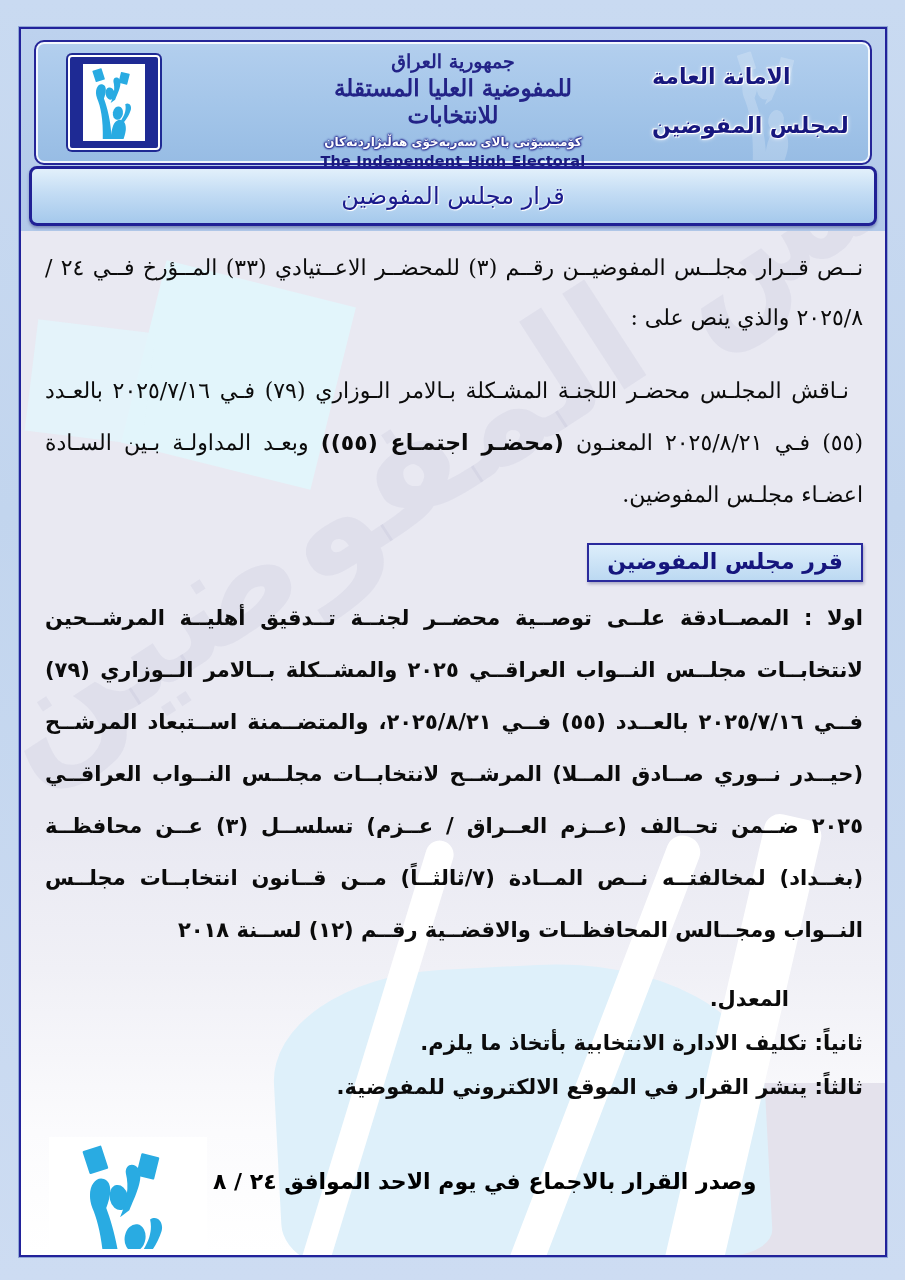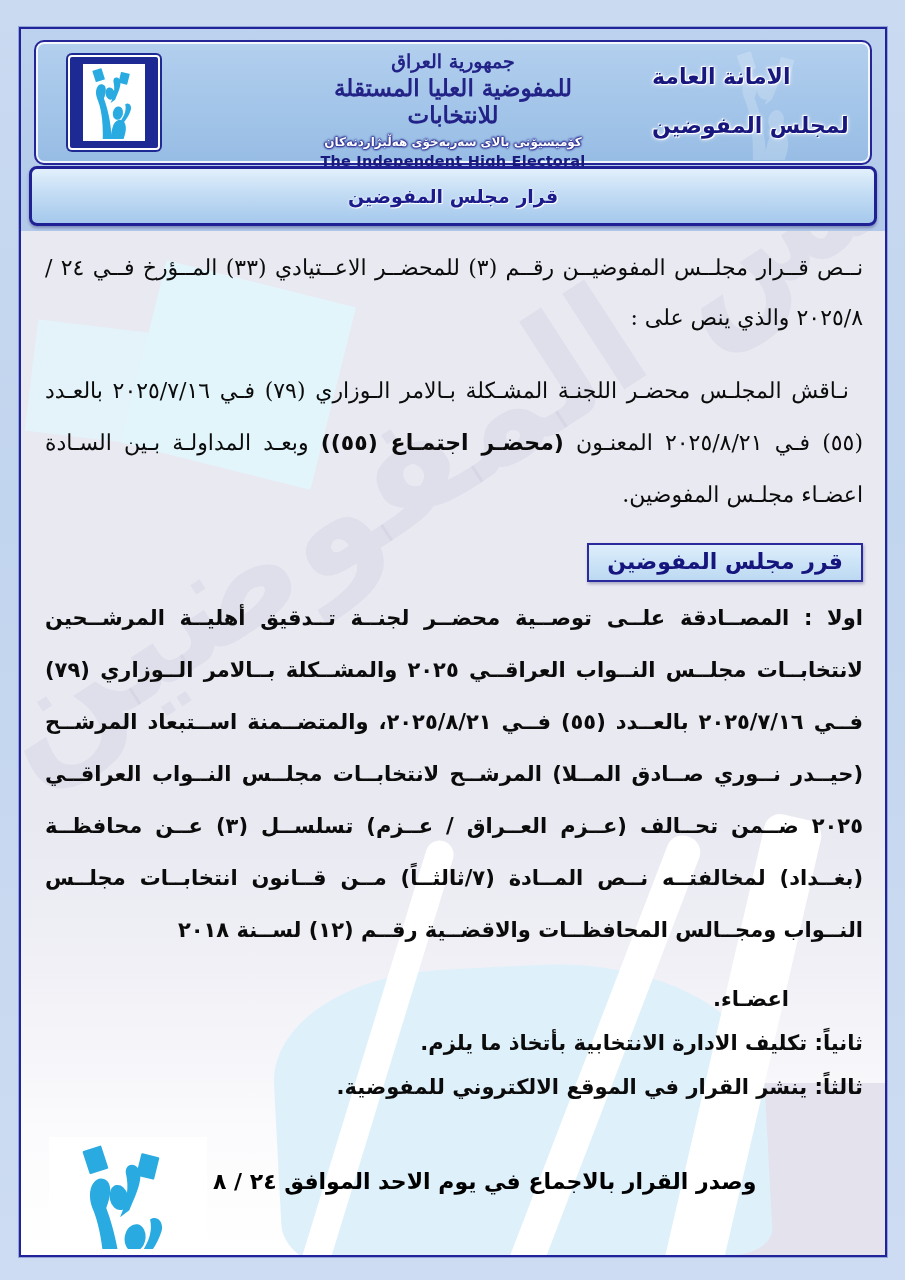--- a/index.html
+++ b/index.html
@@ -51,21 +51,21 @@
   .hdr-watermark{position:absolute;right:55px;top:6px;opacity:.20;}
   
   .title-bar{
     position:absolute;left:8px;right:8px;top:137px;height:54px;
     background:linear-gradient(180deg,#e2f0fb 0%,#c3dcf4 45%,#a5c9ec 100%);
     border:3px solid #202095;border-radius:8px;
     display:flex;align-items:center;justify-content:center;
     box-shadow:0 2px 3px rgba(20,20,90,.35);
   }
   .title-bar .t{
-    font-size:19px;font-weight:bold;color:#1b1b8c;
+    font-size:24px;font-weight:normal;color:#1b1b8c;
     text-shadow:0 0 3px #fff,1px 1px 0 #fff;
   }
   
   .content{
     position:absolute;left:0;right:0;top:202px;bottom:0;overflow:hidden;
     background:linear-gradient(180deg,#e9e9f2 0%,#e9e9f2 58%,#f0f0f6 72%,#fbfbfd 88%,#ffffff 100%);
   }
   .wm-square{position:absolute;background:#e2f5fb;z-index:0;}
   .wm-sq1{left:120px;top:50px;width:195px;height:188px;transform:rotate(14deg);}
   .wm-sq2{left:10px;top:95px;width:118px;height:112px;transform:rotate(7deg);opacity:.8;}
@@ -188,21 +188,21 @@
     <div class="text-col">
       <p class="par p1">نــص قــرار مجلــس المفوضيــن رقــم (٣) للمحضــر الاعــتيادي (٣٣) المــؤرخ فــي ٢٤ / ٢٠٢٥/٨ والذي ينص على :</p>
 
       <p class="par p2"><span>نـاقش المجلـس محضـر اللجنـة المشـكلة بـالامر الـوزاري (٧٩) فـي ٢٠٢٥/٧/١٦ بالعـدد (٥٥) فـي ٢٠٢٥/٨/٢١ المعنـون </span><span class="bold">(محضـر اجتمـاع (٥٥))</span><span>  وبعـد المداولـة بـين السـادة اعضـاء مجلـس المفوضين.</span></p>
 
       <div class="badge-row">
         <span class="badge">قرر مجلس المفوضين</span>
       </div>
 
       <p class="par p3">اولا : المصــادقة علــى توصــية محضــر لجنــة تــدقيق أهليــة المرشــحين لانتخابــات مجلــس النــواب العراقــي ٢٠٢٥ والمشــكلة بــالامر الــوزاري (٧٩) فــي ٢٠٢٥/٧/١٦ بالعــدد (٥٥) فــي ٢٠٢٥/٨/٢١، والمتضــمنة اســتبعاد المرشــح (حيــدر نــوري صــادق المــلا) المرشــح لانتخابــات مجلــس النــواب العراقــي ٢٠٢٥ ضــمن تحــالف (عــزم العــراق / عــزم) تسلســل (٣) عــن محافظــة (بغــداد) لمخالفتــه نــص المــادة (٧/ثالثــاً) مــن قــانون انتخابــات مجلــس النــواب ومجــالس المحافظــات والاقضــية رقــم (١٢) لســنة ٢٠١٨</p>
-      <div class="p3-tail">اعضـاء.</div>
+      <div class="p3-tail">المعدل.</div>
 
       <div class="itemline">ثانياً: تكليف الادارة الانتخابية بأتخاذ ما يلزم.</div>
       <div class="itemline">ثالثاً: ينشر القرار في الموقع الالكتروني للمفوضية.</div>
 
       <div class="footer-line">وصدر القرار بالاجماع في يوم الاحد الموافق ٢٤ / ٨  ٢٠٢٥</div>
     </div>
 
     <div class="bottom-logo">
       <svg width="120" height="150" viewBox="0 0 100 130">
         <g fill="#29abe2">

